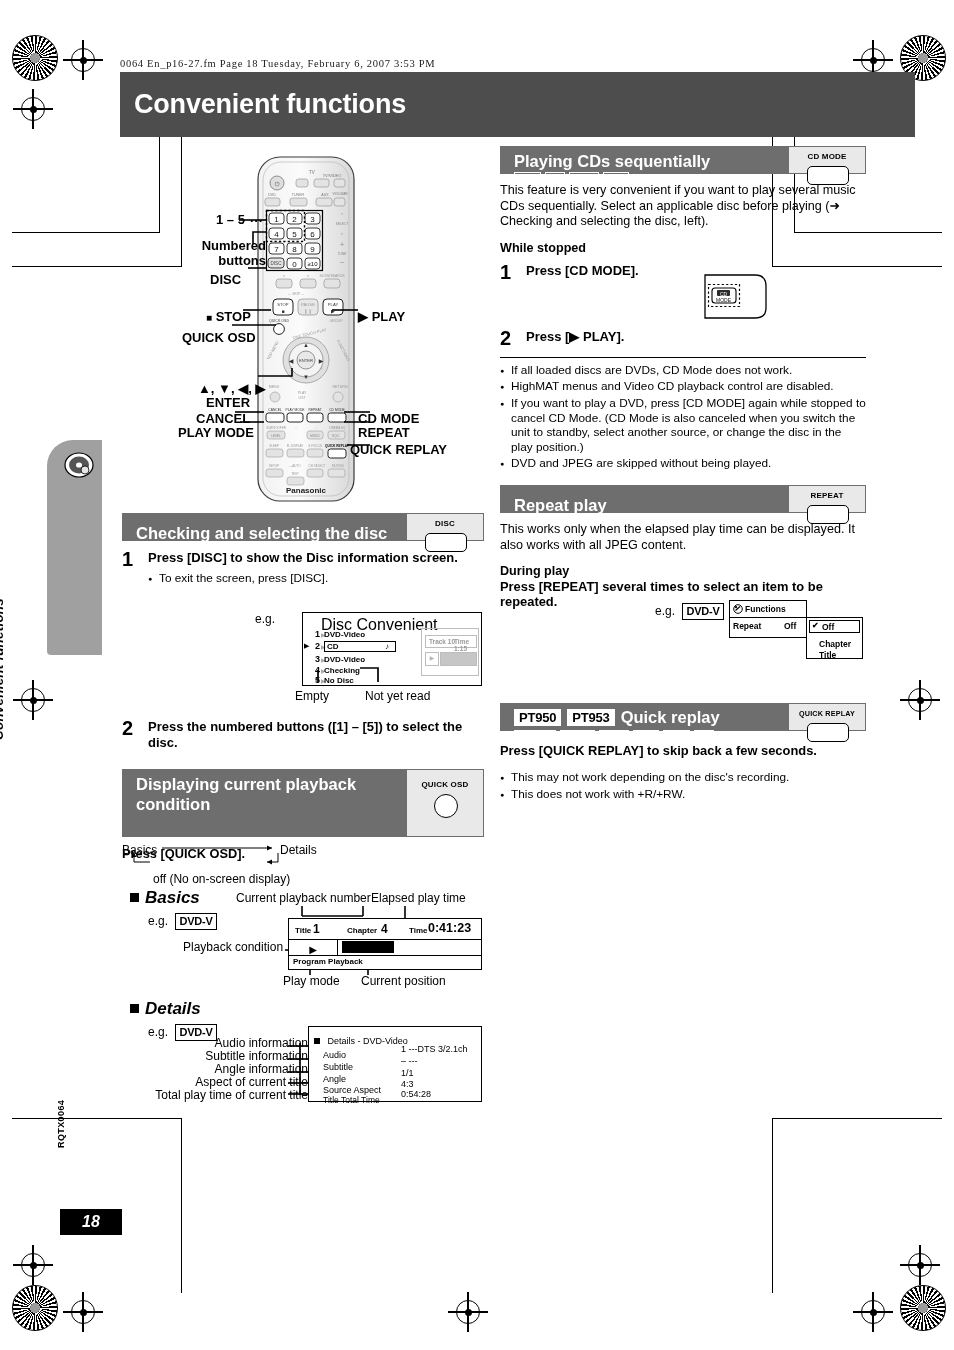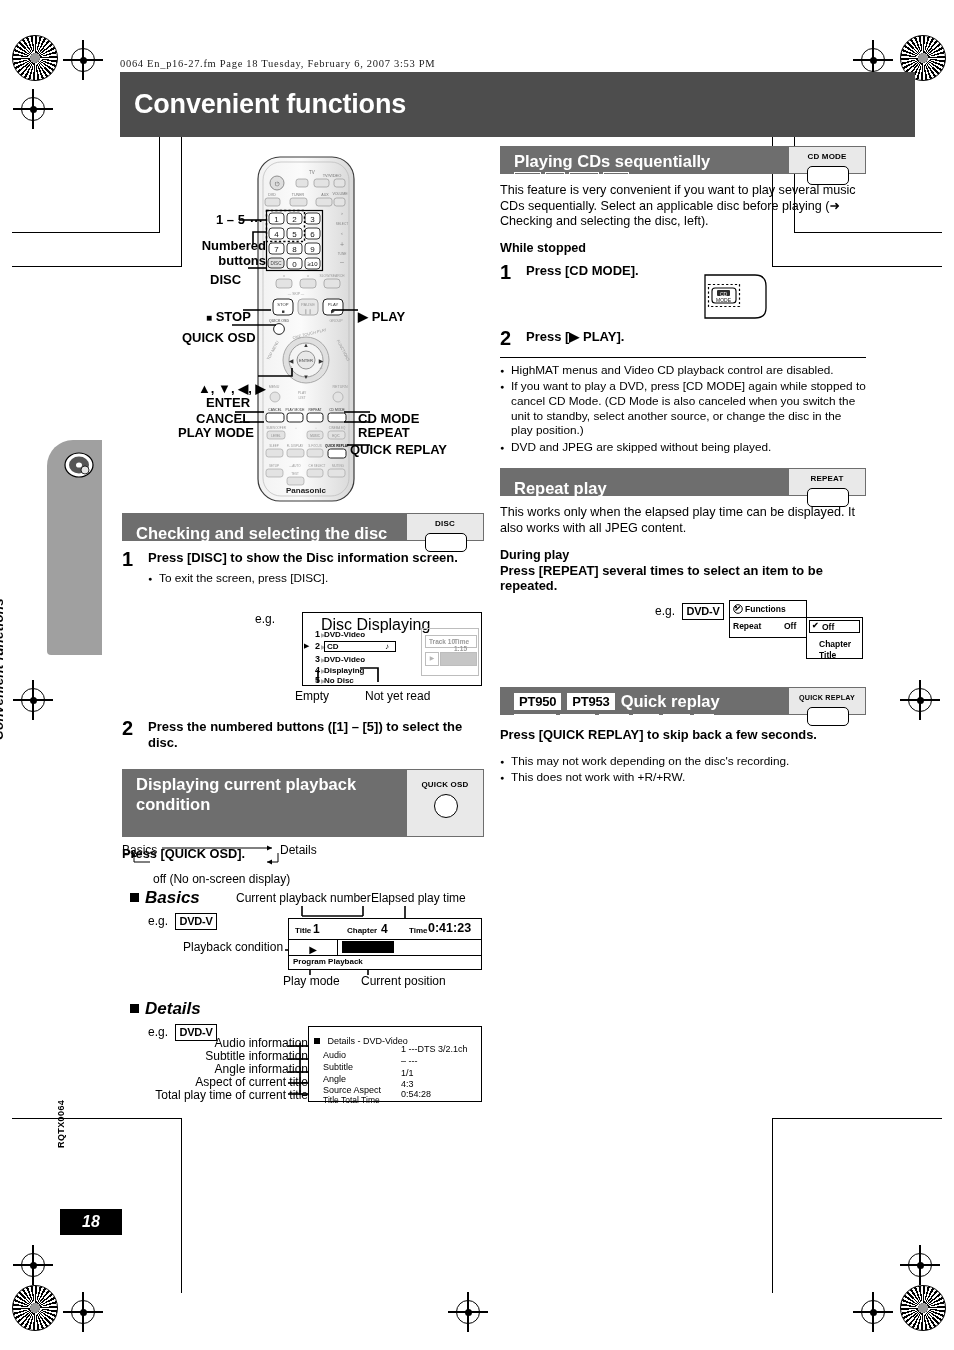--- a/index.html
+++ b/index.html
@@ -400,21 +400,21 @@
     <div class="step">
       <div class="n">1</div>
       <div class="tx">Press [DISC] to show the Disc information screen.</div>
     </div>
     <div class="bul" style="margin-left:26px;margin-top:3px;">To exit the screen, press [DISC].</div>
   </div>
 
   <div class="eg" style="position:absolute;left:255px;top:612px;">e.g.</div>
 
   <div class="osd" style="position:absolute;left:302px;top:612px;width:178px;height:72px;">
-    <div class="ttl" style="position:absolute;left:18px;top:3px;">Disc Displaying</div>
+    <div class="ttl" style="position:absolute;left:18px;top:3px;">Disc Convenient</div>
 
     <div style="position:absolute;left:4px;top:16px;width:104px;height:11px;">
       <span class="dinum" style="top:0;">1</span>
       <span style="position:absolute;left:14px;top:2px;font-size:6px;color:#aaa;">▶</span>
       <span class="dilab" style="top:1px;font-size:8px;font-weight:bold;">DVD-Video</span>
     </div>
     <div style="position:absolute;left:4px;top:28px;width:104px;height:12px;">
       <span style="position:absolute;left:-3px;top:1px;font-size:7px;">▶</span>
       <span class="dinum" style="top:0;">2</span>
       <span style="position:absolute;left:14px;top:2px;font-size:6px;color:#aaa;">▶</span>
@@ -423,21 +423,21 @@
       <span style="position:absolute;left:78px;top:1px;font-size:8px;font-weight:bold;">♪</span>
     </div>
     <div style="position:absolute;left:4px;top:41px;width:104px;height:11px;">
       <span class="dinum" style="top:0;">3</span>
       <span style="position:absolute;left:14px;top:2px;font-size:6px;color:#aaa;">▶</span>
       <span class="dilab" style="top:1px;font-size:8px;font-weight:bold;">DVD-Video</span>
     </div>
     <div style="position:absolute;left:4px;top:52px;width:104px;height:11px;">
       <span class="dinum" style="top:0;">4</span>
       <span style="position:absolute;left:14px;top:2px;font-size:6px;color:#aaa;">▶</span>
-      <span class="dilab" style="top:1px;font-size:8px;font-weight:bold;">Displaying</span>
+      <span class="dilab" style="top:1px;font-size:8px;font-weight:bold;">Checking</span>
     </div>
     <div style="position:absolute;left:4px;top:62px;width:104px;height:11px;">
       <span class="dinum" style="top:0;">5</span>
       <span style="position:absolute;left:14px;top:2px;font-size:6px;color:#aaa;">▶</span>
       <span class="dilab" style="top:1px;font-size:8px;font-weight:bold;">No Disc</span>
     </div>
 
     <div class="rightpane">
       <div class="trackline">
         <span style="position:absolute;left:3px;top:2px;">Track 10</span>
@@ -617,20 +617,21 @@
       <div class="tx">Press [CD MODE].</div>
     </div>
     <div style="height:48px;"></div>
     <div class="step" style="margin-top:0;">
       <div class="n">2</div>
       <div class="tx">Press [▶ PLAY].</div>
     </div>
 
     <div class="hr"></div>
 
+    <div class="bul">If all loaded discs are DVDs, CD Mode does not work.</div>
     <div class="bul">HighMAT menus and Video CD playback control are disabled.</div>
     <div class="bul">If you want to play a DVD, press [CD MODE] again while stopped to cancel CD Mode. (CD Mode is also canceled when you switch the unit to standby, select another source, or change the disc in the play position.)</div>
     <div class="bul">DVD and JPEG are skipped without being played.</div>
 
     <div class="sechead" style="margin-top:14px;">
       <div class="bar">
         <div class="t">Repeat play</div>
       </div>
       <div class="btnbox">
         <div class="cap">REPEAT</div>

